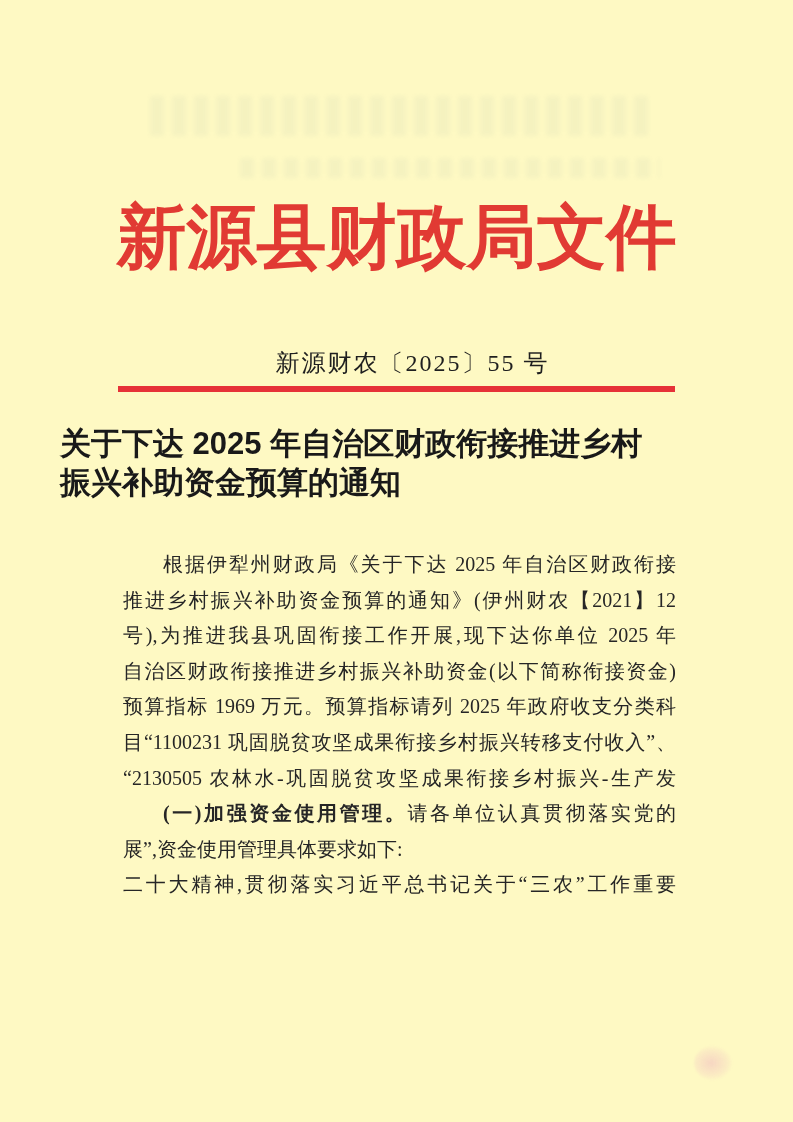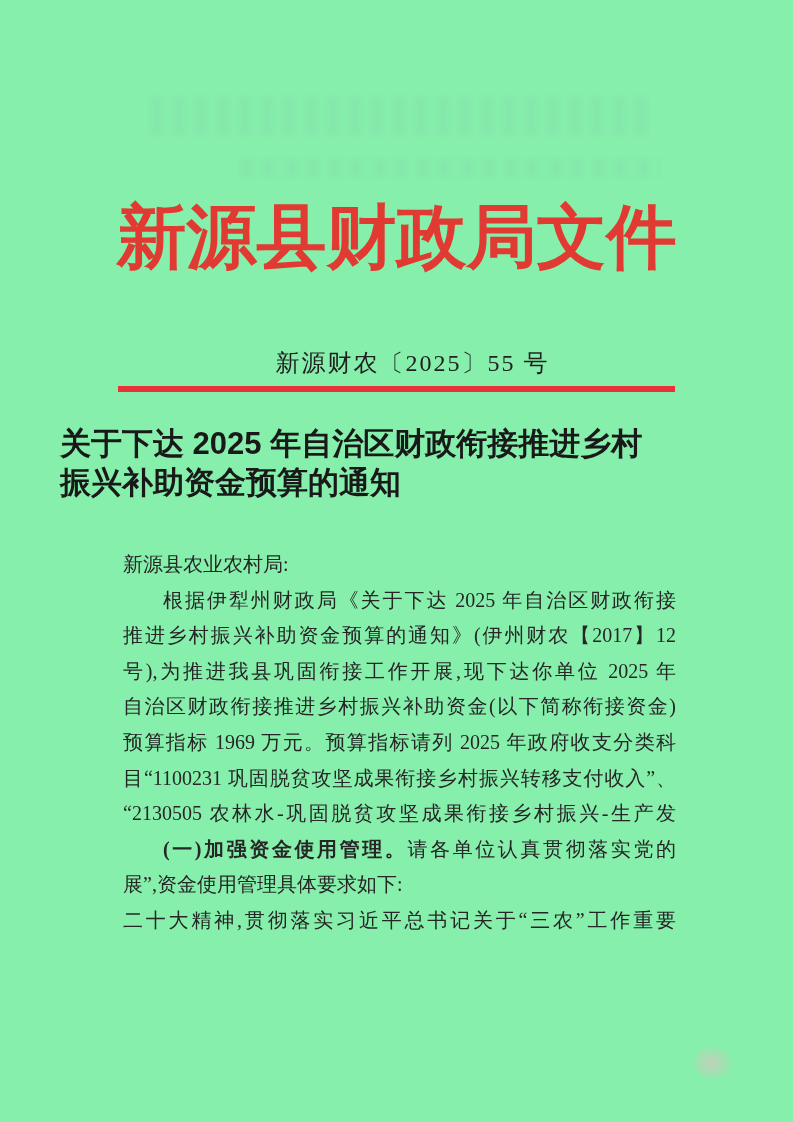--- a/index.html
+++ b/index.html
@@ -1,20 +1,20 @@
 <!DOCTYPE html>
 <html><head>
 <meta charset="utf-8">
 <style>
   html, body { margin: 0; padding: 0; background: #ffffff; }
   .page {
     position: relative;
     width: 793px;
     height: 1122px;
-    background: #86efac;
+    background: #fef9c3;
     overflow: hidden;
     font-family: "Liberation Serif", "DejaVu Serif", serif;
   }
 
   
   .bleed {
     position: absolute;
     opacity: 0.06;
     filter: blur(2px);
     background: repeating-linear-gradient(90deg,
@@ -107,24 +107,23 @@
 
   <div class="red-line"></div>
 
   <div class="doc-title">
     <div>关于下达 2025 年自治区财政衔接推进乡村</div>
     <div>振兴补助资金预算的通知</div>
   </div>
 
   <div class="body-text">
 
-    <div class="bline left">新源县农业农村局:</div>
 
     <div class="bline just indent">根据伊犁州财政局《关于下达 2025 年自治区财政衔接</div>
-    <div class="bline just">推进乡村振兴补助资金预算的通知》(伊州财农【2017】12</div>
+    <div class="bline just">推进乡村振兴补助资金预算的通知》(伊州财农【2021】12</div>
     <div class="bline just">号),为推进我县巩固衔接工作开展,现下达你单位 2025 年</div>
     <div class="bline just">自治区财政衔接推进乡村振兴补助资金(以下简称衔接资金)</div>
     <div class="bline just">预算指标 1969 万元。预算指标请列 2025 年政府收支分类科</div>
     <div class="bline just">目“1100231 巩固脱贫攻坚成果衔接乡村振兴转移支付收入”、</div>
     <div class="bline just">“2130505 农林水-巩固脱贫攻坚成果衔接乡村振兴-生产发</div>
 
     <div class="bline just indent">
       <span class="lead-bold">(一)加强资金使用管理。</span><span>请各单位认真贯彻落实党的</span>
     </div>
 

